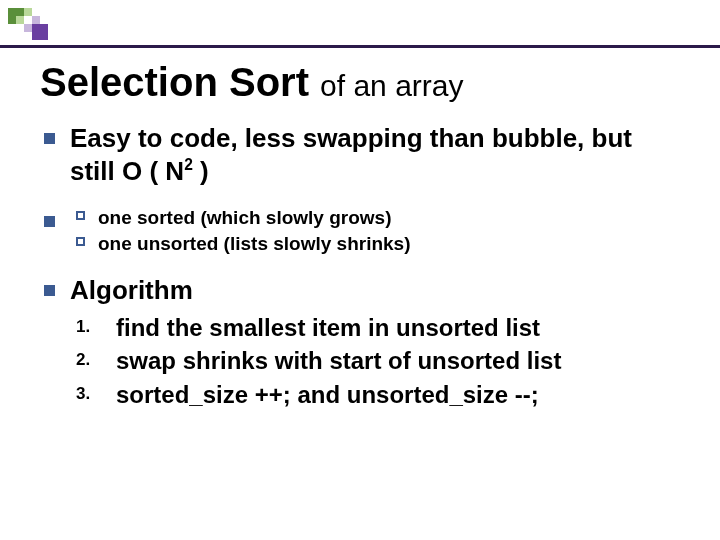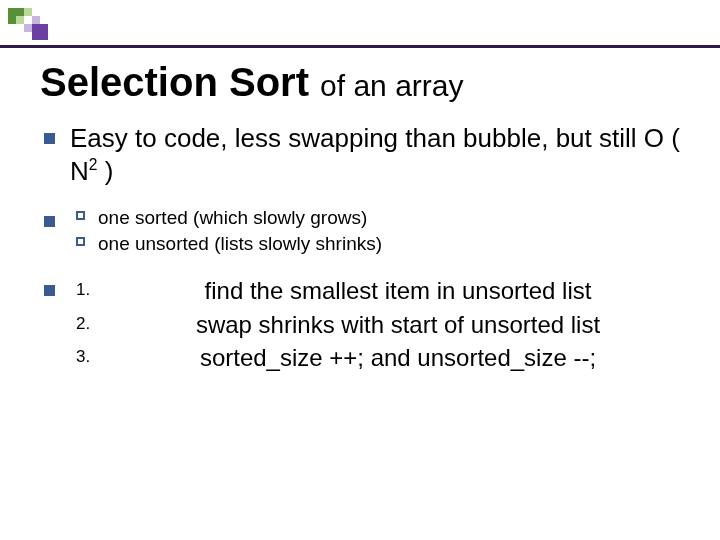--- a/index.html
+++ b/index.html
@@ -64,20 +64,21 @@
     list-style: none;
     padding: 0;
     margin: 0;
   }
   ul.level1 > li {
     position: relative;
     padding-left: 30px;
     margin: 0 0 18px 0;
     font-size: 26px;
     line-height: 1.25;
+    font-weight: bold;
   }
   .sq-bullet {
     position: absolute;
     left: 4px;
     top: 11px;
     width: 11px;
     height: 11px;
     background: #3b5a91;
   }
   ul.level2 {
@@ -98,21 +99,20 @@
     width: 9px;
     height: 9px;
     border: 2px solid #3b5a91;
     box-sizing: border-box;
   }
   ol.level2n {
     list-style: none;
     counter-reset: algstep;
     padding: 0;
     margin: 4px 0 0 0;
-    text-align: center;
   }
   ol.level2n > li {
     counter-increment: algstep;
     position: relative;
     padding-left: 46px;
     font-size: 24px;
     line-height: 1.4;
   }
   ol.level2n > li::before {
     content: counter(algstep) ".";
@@ -190,20 +190,21 @@
           </li>
           <li>
             <span class="hollow-sq"></span>
             <span>one unsorted (lists slowly shrinks)</span>
           </li>
         </ul>
       </li>
 
       <li>
         <span class="sq-bullet"></span>
+        <span>Algorithm</span>
         <ol class="level2n">
           <li>
             <span>find the smallest item in unsorted list</span>
           </li>
           <li>
             <span>swap shrinks with start of unsorted list</span>
           </li>
           <li>
             <span>sorted_size ++; and unsorted_size --;</span>
           </li>

